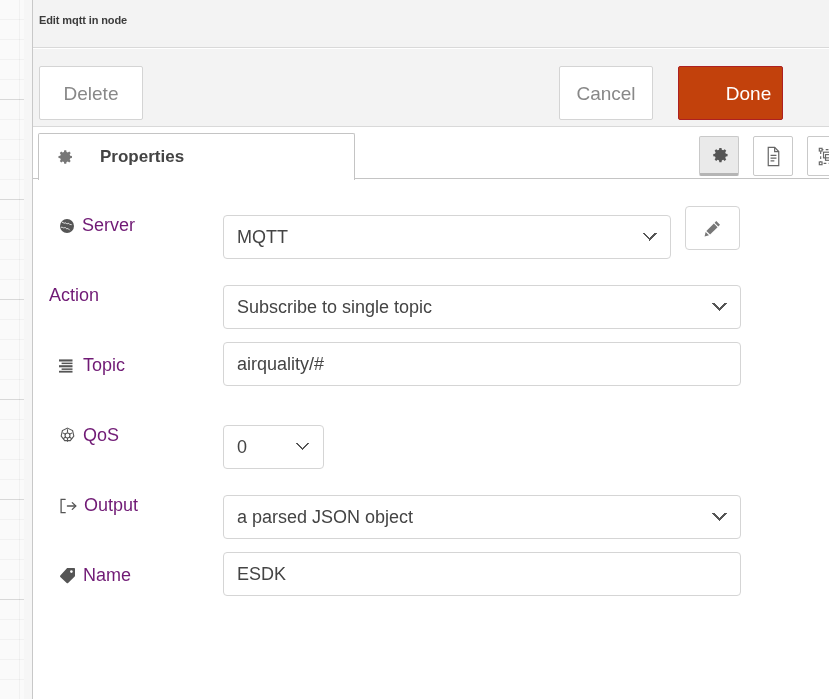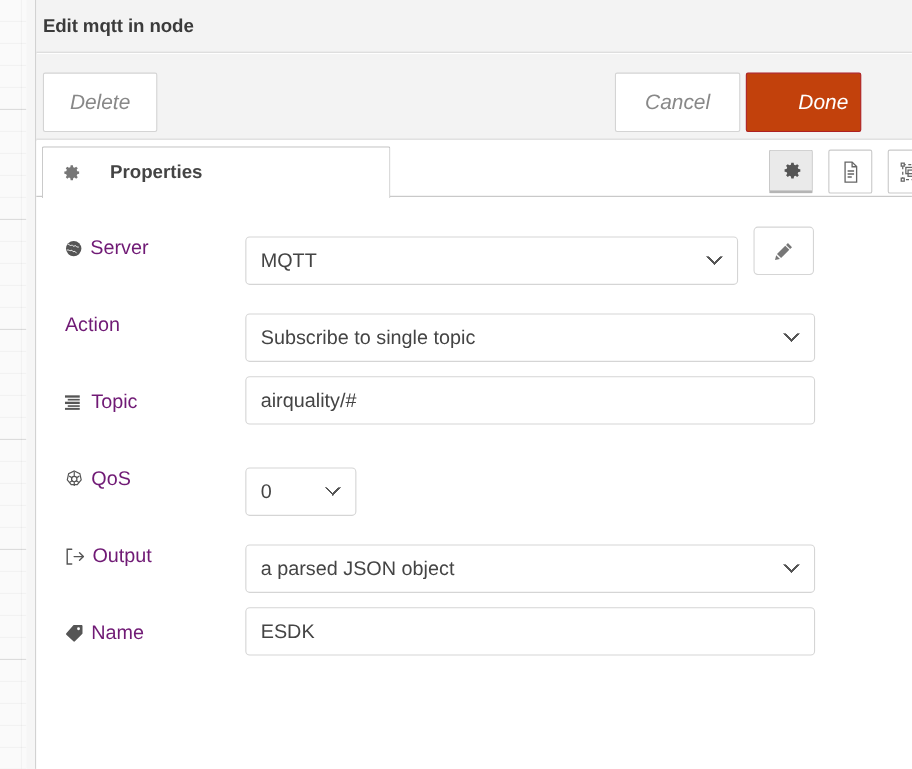--- a/index.html
+++ b/index.html
@@ -45,21 +45,21 @@
   #dialog-header {
     position: absolute;
     left: 0; top: 0;
     width: 796px; height: 48px;
     background: #f3f3f3;
     border-bottom: 1px solid #d9d9d9;
   }
   #dialog-title {
     position: absolute;
     left: 6px; top: 14px;
-    font-size: 17px;
+    font-size: 11px;
     font-weight: bold;
     color: #3b3b3b;
     letter-spacing: -0.1px;
   }
 
   
   #button-bar {
     position: absolute;
     left: 0; top: 49px;
     width: 796px; height: 78px;
@@ -71,24 +71,23 @@
     background: #fff;
     border: 1px solid #d4d4d4;
     border-radius: 2px;
     font-family: "Liberation Sans", sans-serif;
     font-size: 19px;
     color: #888;
     cursor: pointer;
     padding: 0;
     text-align: center;
     line-height: 1;
-    font-style: italic;
   }
   #delete-button { left: 6px;  top: 17px; width: 104px; height: 54px; }
-  #cancel-button { left: 526px; top: 17px; width: 114px; height: 54px; }
+  #cancel-button { left: 526px; top: 17px; width: 94px; height: 54px; }
   #done-button {
     left: 645px; top: 17px; width: 105px; height: 54px;
     background: #c2410c;
     border: 1px solid #ad2022;
     color: #fff;
     padding-left: 36px;
   }
 
   
   #tab-bar {
@@ -161,21 +160,21 @@
     position: absolute;
     left: 26px;
     top: 13px;
     display: flex;
     align-items: center;
     gap: 7px;
     font-size: 18px;
     color: #701a75;
     white-space: nowrap;
   }
-  .form-label.no-icon { left: 26px; }
+  .form-label.no-icon { left: 16px; }
   .field {
     position: absolute;
     height: 44px;
     background: #fff;
     border: 1px solid #d5d5d5;
     border-radius: 4px;
     font-family: "Liberation Sans", sans-serif;
     font-size: 18px;
     color: #444;
     padding: 0 13px;

